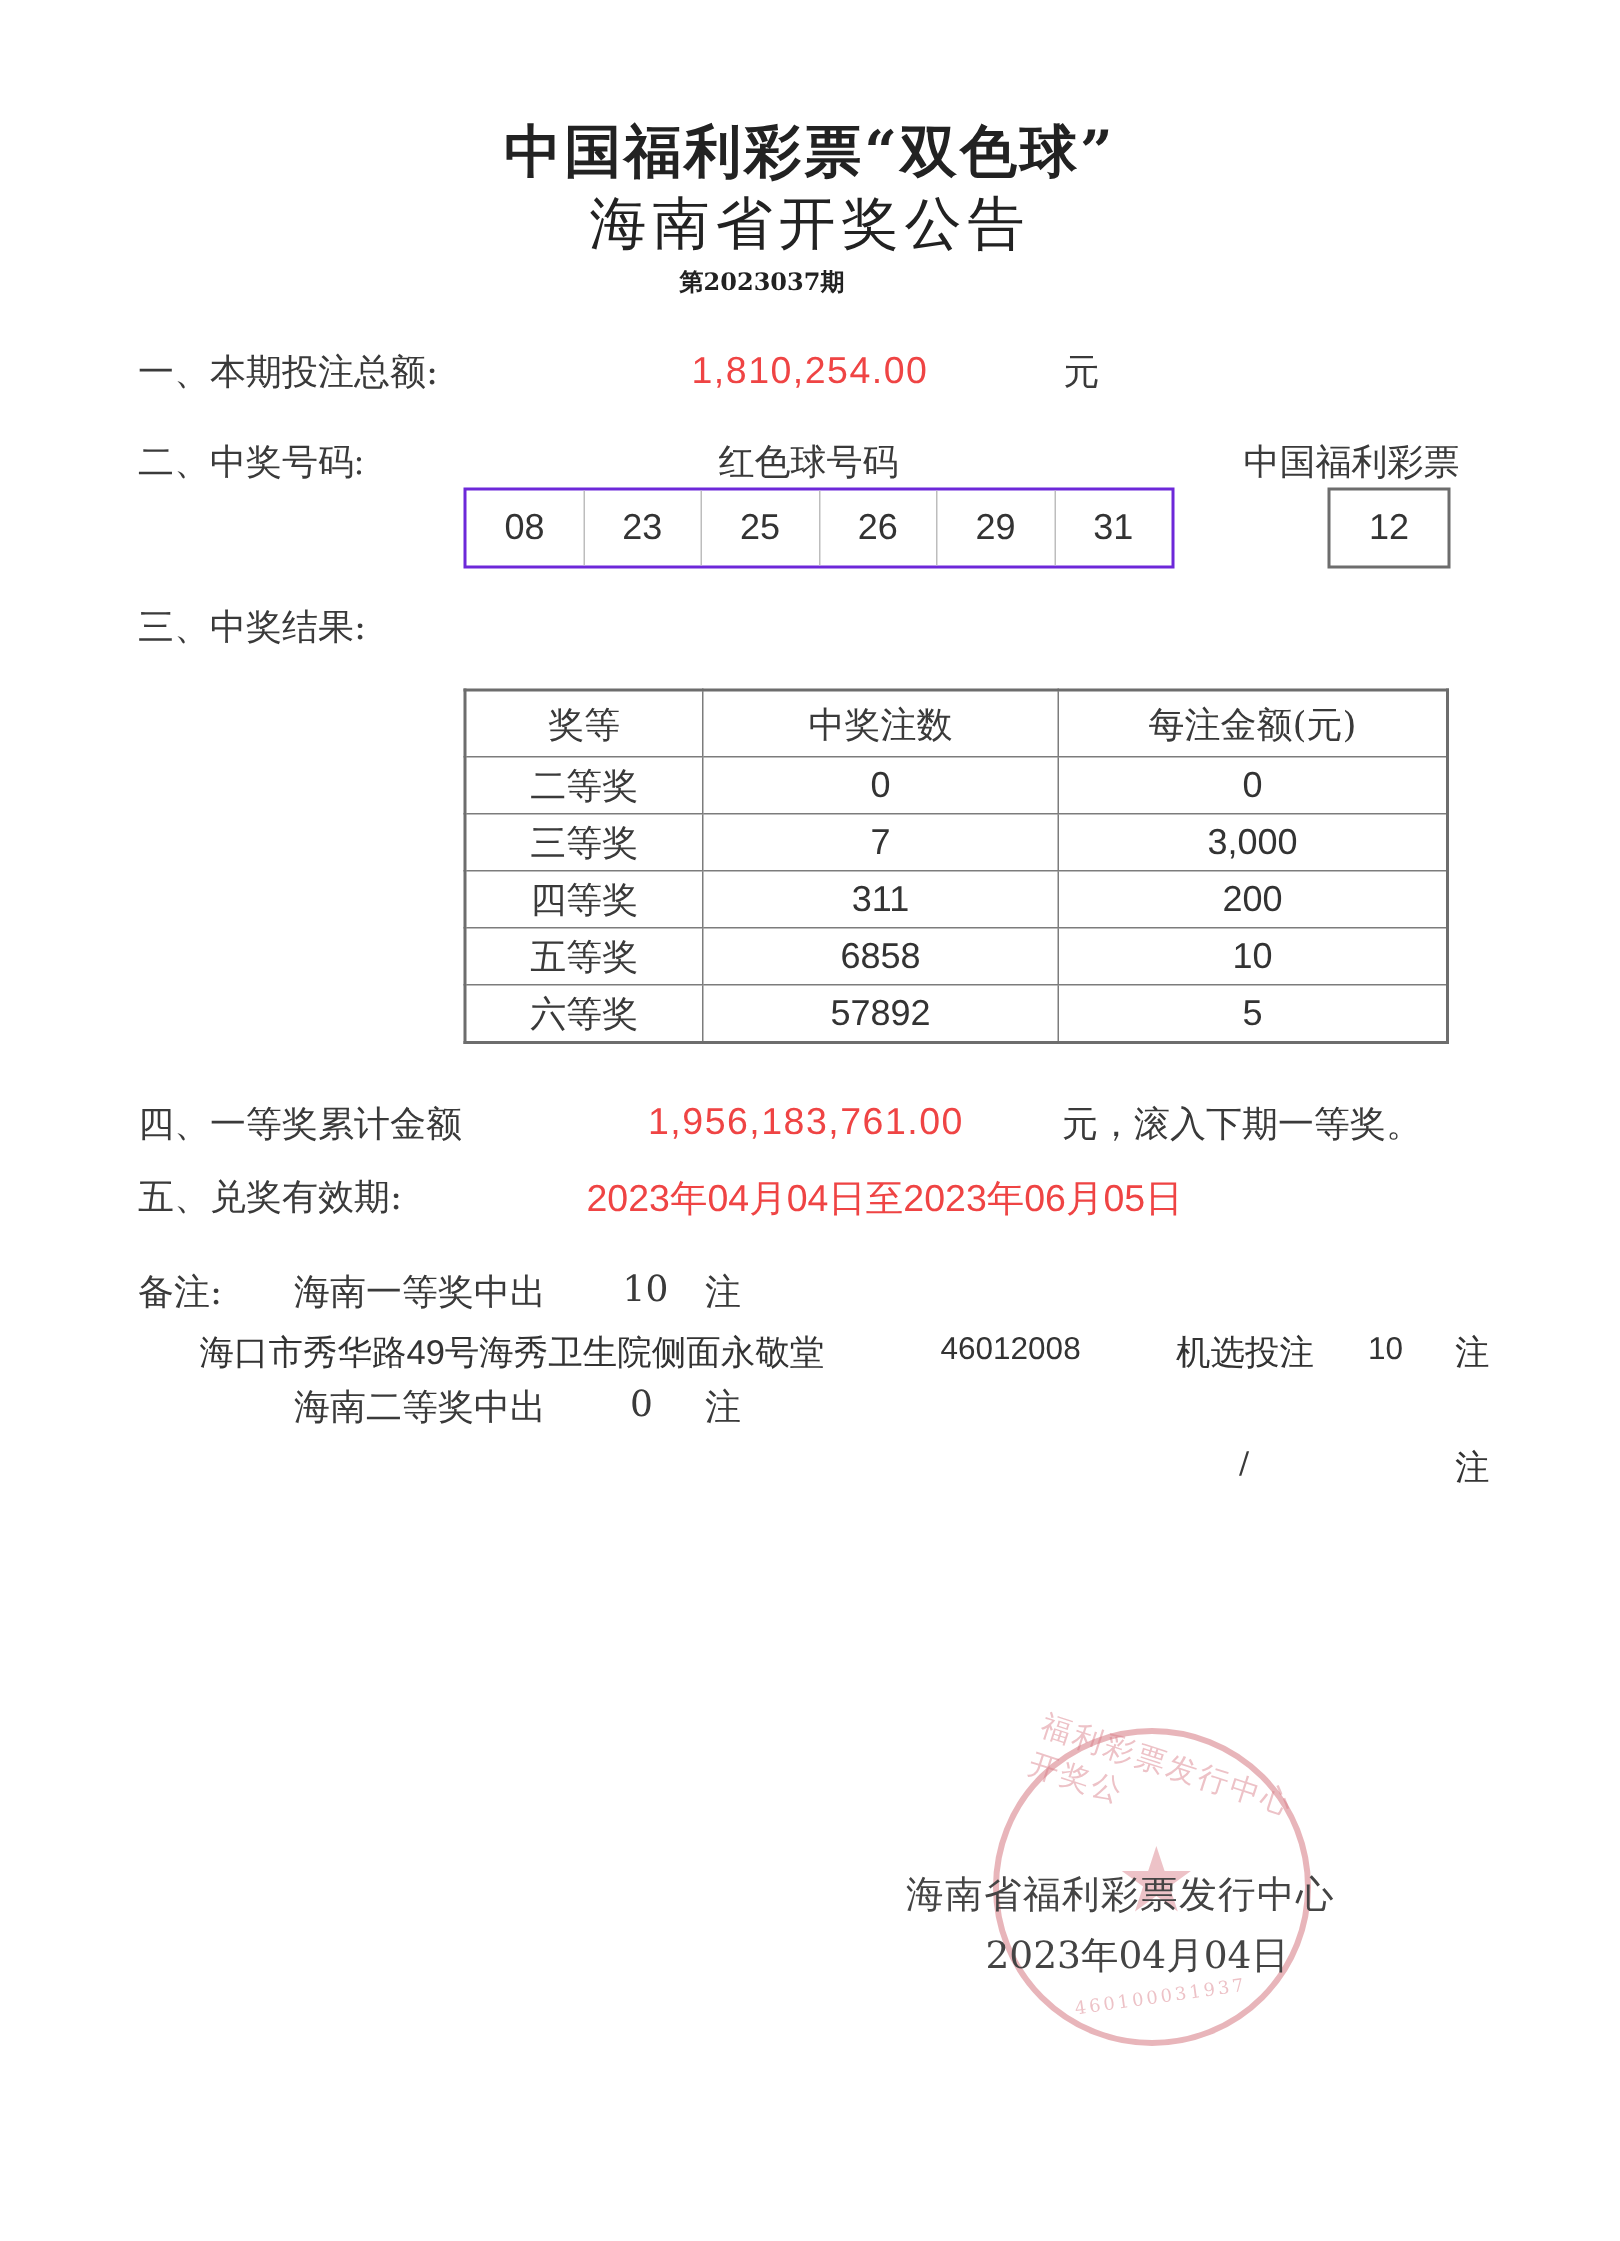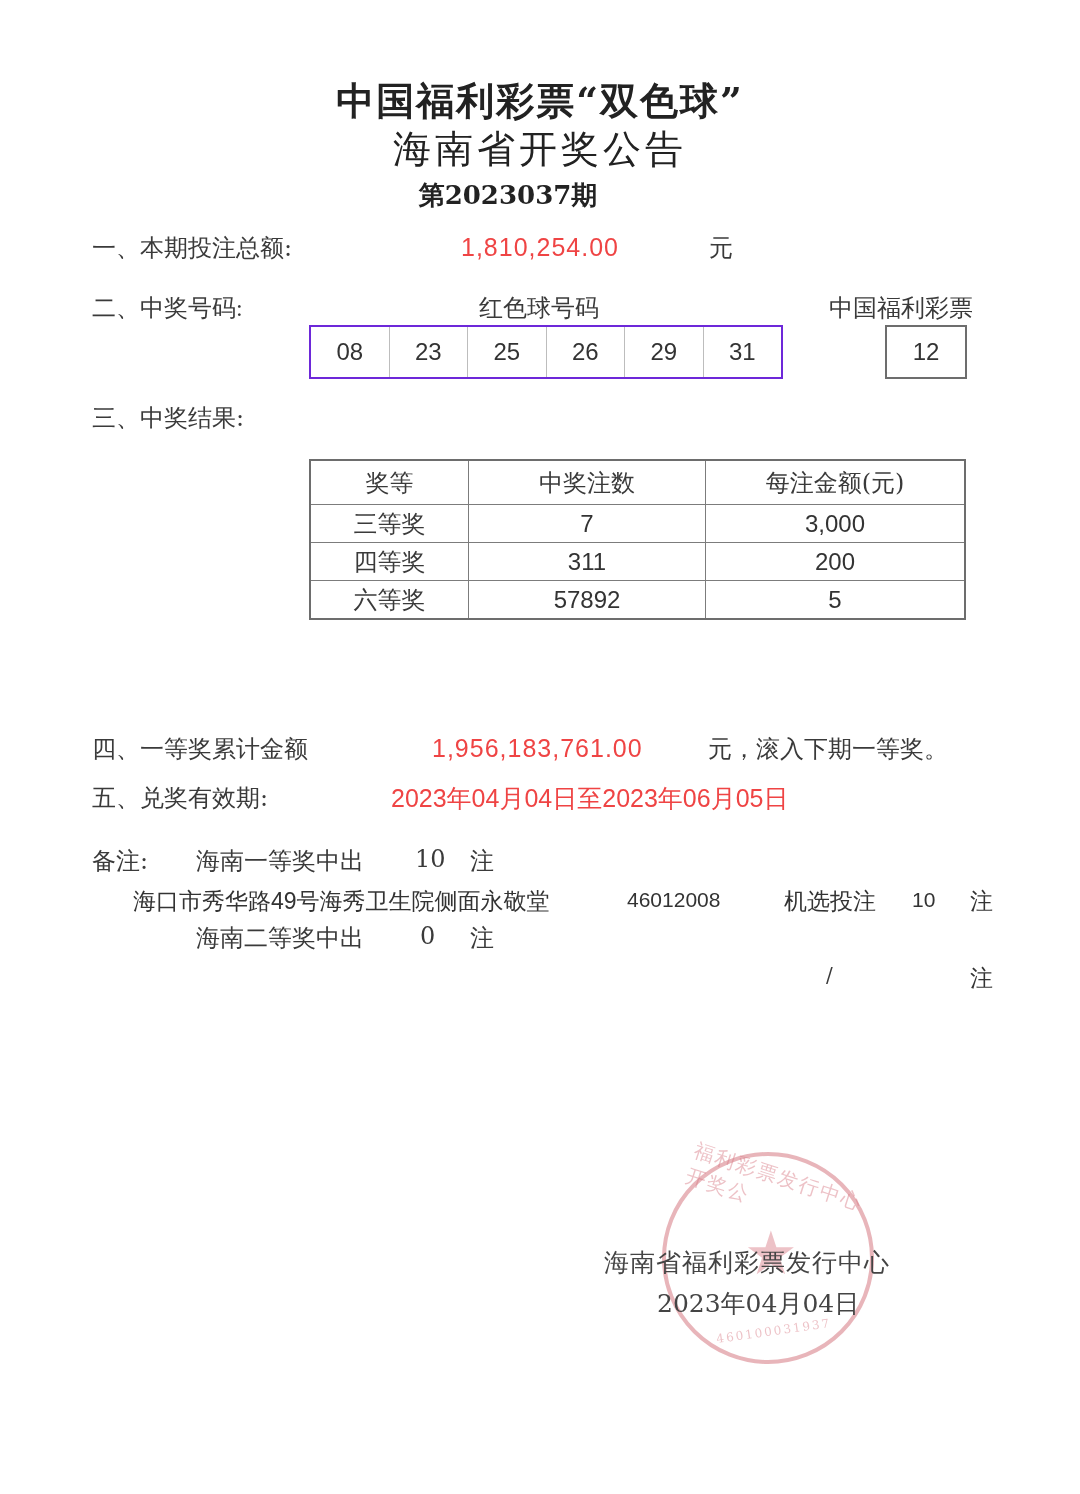--- a/index.html
+++ b/index.html
@@ -6,21 +6,21 @@
     body {
       width: 1080px; height: 1494px; position: relative; overflow: hidden;
       font-family: "DejaVu Serif", serif; color: #2a2a2a;
     }
     .abs { position: absolute; white-space: nowrap; }
     .sans { font-family: "Liberation Sans", "DejaVu Sans", sans-serif; }
     .serif { font-family: "DejaVu Serif", serif; }
 
     .title1 { top: 76px; left: 0; width: 1080px; text-align: center; font-size: 38px; font-weight: bold; letter-spacing: 2px; color: #222; }
     .title2 { top: 124px; left: 0; width: 1080px; text-align: center; font-size: 38px; font-weight: normal; letter-spacing: 4px; color: #222; }
-    .issue  { top: 178px; left: 0; width: 1016px; text-align: center; font-size: 26px; font-weight: bold; color: #222; }
+    .issue  { top: 178px; left: 0; width: 1016px; text-align: center; font-size: 16px; font-weight: bold; color: #222; }
 
     .label { font-size: 24px; color: #3a3a3a; }
     .num   { font-size: 25px; color: #ef4444; }
 
     .balls { position: absolute; top: 325px; left: 309px; width: 470px; height: 50px; border: 2px solid #6d28d9; display: flex; }
     .ball  { flex: 1; border-right: 1px solid #bdbdbd; display: flex; align-items: center; justify-content: center; font-size: 24px; color: #333; }
     .ball:last-child { border-right: none; }
     .blue-box { position: absolute; top: 325px; left: 885px; width: 78px; height: 50px; border: 2px solid #6d6d6d; display: flex; align-items: center; justify-content: center; font-size: 24px; color: #333; }
 
     table.results { position: absolute; top: 459px; left: 309px; width: 657px; border-collapse: collapse; border: 2px solid #6d6d6d; }
@@ -66,28 +66,38 @@
 <div class="abs label" style="top:402px;left:92px;">三、中奖结果:</div>
 
 <table class="results">
   <tbody>
       <tr>
     <th>奖等</th>
     <th>中奖注数</th>
     <th>每注金额(元)</th>
   </tr>
   <tr>
+    <td class="lvl">二等奖</td>
+    <td class="cnt sans">0</td>
+    <td class="amt sans">0</td>
+  </tr>
+  <tr>
     <td class="lvl">三等奖</td>
     <td class="cnt sans">7</td>
     <td class="amt sans">3,000</td>
   </tr>
   <tr>
     <td class="lvl">四等奖</td>
     <td class="cnt sans">311</td>
     <td class="amt sans">200</td>
+  </tr>
+  <tr>
+    <td class="lvl">五等奖</td>
+    <td class="cnt sans">6858</td>
+    <td class="amt sans">10</td>
   </tr>
   <tr>
     <td class="lvl">六等奖</td>
     <td class="cnt sans">57892</td>
     <td class="amt sans">5</td>
   </tr>
 </tbody>
   </table>
 
 <div class="abs label" style="top:733px;left:92px;">四、一等奖累计金额</div>

